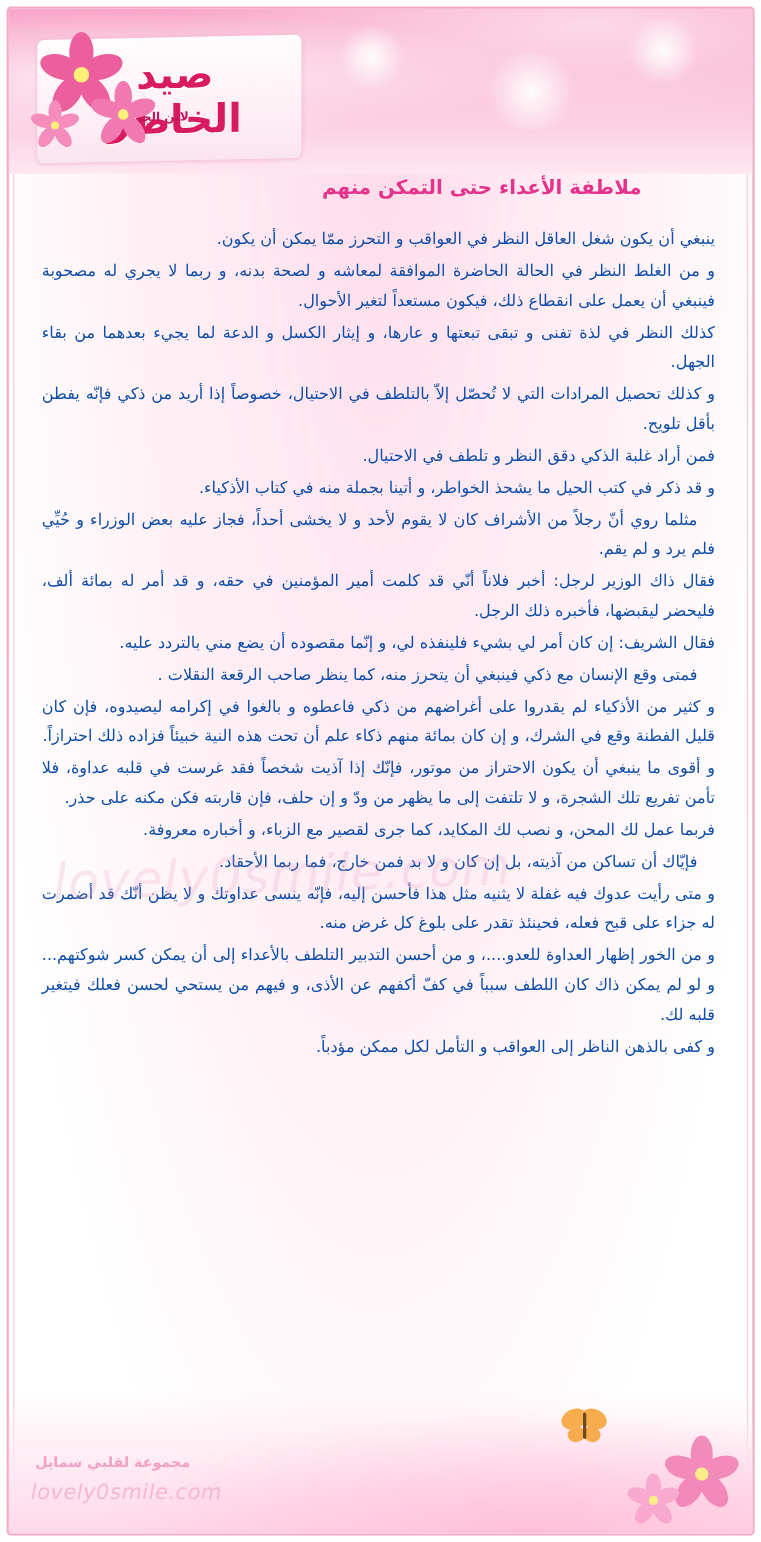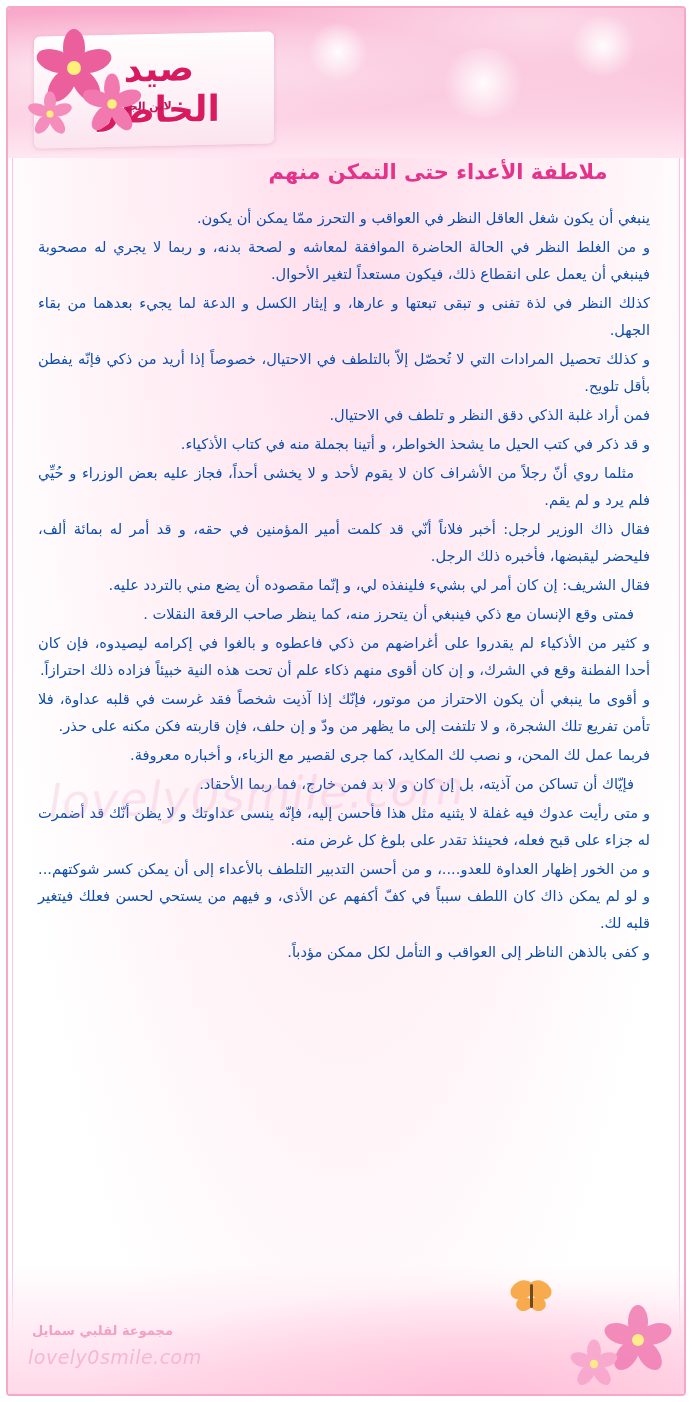--- a/index.html
+++ b/index.html
@@ -107,21 +107,21 @@
     pointer-events: none;
   }
 
   
   .title {
     position: absolute;
     right: 36px;
     top: 152px;
     width: 420px;
     text-align: center;
-    font-size: 21px;
+    font-size: 18px;
     font-weight: bold;
     color: #e5338c;
     direction: rtl;
   }
 
   
   .body-text {
     position: absolute;
     right: 34px;
     top: 196px;
@@ -266,21 +266,21 @@
       <p>ينبغي أن يكون شغل العاقل النظر في العواقب و التحرز ممّا يمكن أن يكون.</p>
       <p>و من الغلط النظر في الحالة الحاضرة الموافقة لمعاشه و لصحة بدنه، و ربما لا يجري له مصحوبة فينبغي أن يعمل على انقطاع ذلك، فيكون مستعداً لتغير الأحوال.</p>
       <p>كذلك النظر في لذة تفنى و تبقى تبعتها و عارها، و إيثار الكسل و الدعة لما يجيء بعدهما من بقاء الجهل.</p>
       <p>و كذلك تحصيل المرادات التي لا تُحصّل إلاّ بالتلطف في الاحتيال، خصوصاً إذا أريد من ذكي فإنّه يفطن بأقل تلويح.</p>
       <p>فمن أراد غلبة الذكي دقق النظر و تلطف في الاحتيال.</p>
       <p>و قد ذكر في كتب الحيل ما يشحذ الخواطر، و أتينا بجملة منه في كتاب الأذكياء.</p>
       <p class="ind">مثلما روي أنّ رجلاً من الأشراف كان لا يقوم لأحد و لا يخشى أحداً، فجاز عليه بعض الوزراء و حُيِّي فلم يرد و لم يقم.</p>
       <p>فقال ذاك الوزير لرجل: أخبر فلاناً أنّي قد كلمت أمير المؤمنين في حقه، و قد أمر له بمائة ألف، فليحضر ليقبضها، فأخبره ذلك الرجل.</p>
       <p>فقال الشريف: إن كان أمر لي بشيء فلينفذه لي، و إنّما مقصوده أن يضع مني بالتردد عليه.</p>
       <p class="ind">فمتى وقع الإنسان مع ذكي فينبغي أن يتحرز منه، كما ينظر صاحب الرقعة النقلات .</p>
-      <p>و كثير من الأذكياء لم يقدروا على أغراضهم من ذكي فاعطوه و بالغوا في إكرامه ليصيدوه، فإن كان أحدا الفطنة وقع في الشرك، و إن كان أقوى منهم ذكاء علم أن تحت هذه النية خبيئاً فزاده ذلك احترازاً.</p>
+      <p>و كثير من الأذكياء لم يقدروا على أغراضهم من ذكي فاعطوه و بالغوا في إكرامه ليصيدوه، فإن كان قليل الفطنة وقع في الشرك، و إن كان بمائة منهم ذكاء علم أن تحت هذه النية خبيئاً فزاده ذلك احترازاً.</p>
       <p>و أقوى ما ينبغي أن يكون الاحتراز من موتور، فإنّك إذا آذيت شخصاً فقد غرست في قلبه عداوة، فلا تأمن تفريع تلك الشجرة، و لا تلتفت إلى ما يظهر من ودّ و إن حلف، فإن قاربته فكن مكنه على حذر.</p>
       <p>فربما عمل لك المحن، و نصب لك المكايد، كما جرى لقصير مع الزباء، و أخباره معروفة.</p>
       <p class="ind">فإيّاك أن تساكن من آذيته، بل إن كان و لا بد فمن خارج، فما ربما الأحقاد.</p>
       <p>و متى رأيت عدوك فيه غفلة لا يثنيه مثل هذا فأحسن إليه، فإنّه ينسى عداوتك و لا يظن أنّك قد أضمرت له جزاء على قبح فعله، فحينئذ تقدر على بلوغ كل غرض منه.</p>
       <p>و من الخور إظهار العداوة للعدو....، و من أحسن التدبير التلطف بالأعداء إلى أن يمكن كسر شوكتهم... و لو لم يمكن ذاك كان اللطف سبباً في كفّ أكفهم عن الأذى، و فيهم من يستحي لحسن فعلك فيتغير قلبه لك.</p>
       <p>و كفى بالذهن الناظر إلى العواقب و التأمل لكل ممكن مؤدباً.</p>
     </div>
 
     <div class="watermark">lovely0smile.com</div>
 

